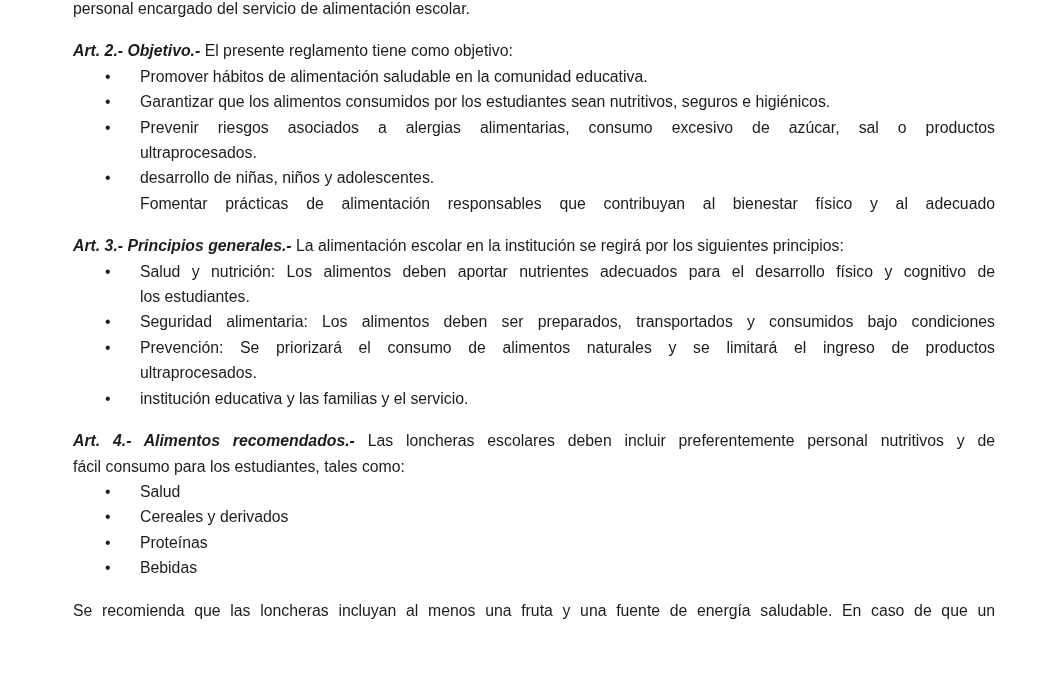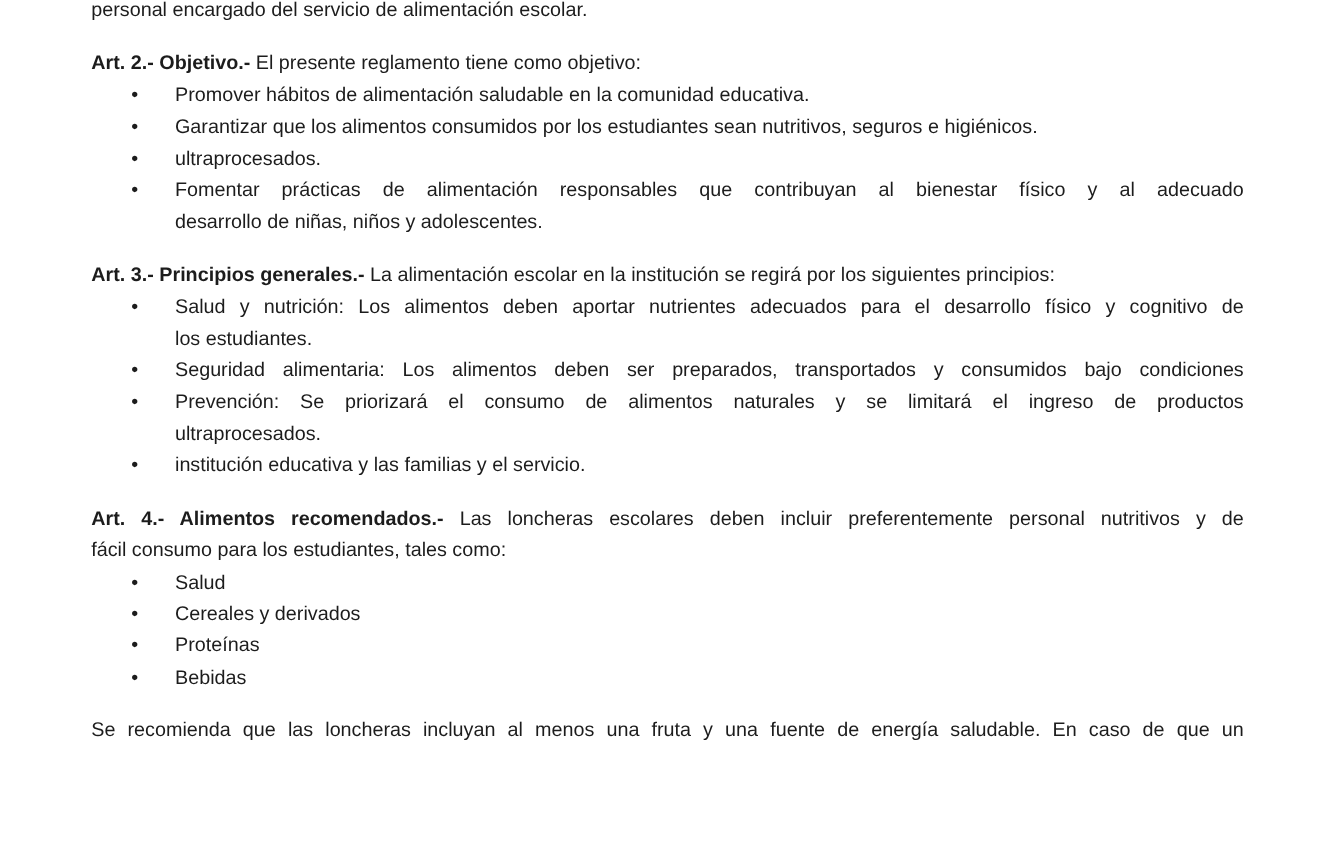--- a/index.html
+++ b/index.html
@@ -33,20 +33,21 @@
     text-align: justify;
     text-align-last: justify;
   }
   
   .left {
     text-align: left;
     white-space: nowrap;
   }
   .hb {
     font-weight: bold;
+    font-style: italic;
   }
   .li {
     position: relative;
     padding-left: 67px;
   }
   .li .bullet {
     position: absolute;
     left: 32px;
     top: 0;
   }
@@ -73,28 +74,29 @@
     </div>
     <div class="li">
       <span class="bullet">•</span>
       <div class="li-body">
         <div class="line left">Garantizar que los alimentos consumidos por los estudiantes sean nutritivos, seguros e higiénicos.</div>
       </div>
     </div>
     <div class="li">
       <span class="bullet">•</span>
       <div class="li-body">
+        <div class="line just">Prevenir riesgos asociados a alergias alimentarias, consumo excesivo de azúcar, sal o productos</div>
         <div class="line left">ultraprocesados.</div>
       </div>
     </div>
     <div class="li">
       <span class="bullet">•</span>
       <div class="li-body">
+        <div class="line left">desarrollo de niñas, niños y adolescentes.</div>
         <div class="line just">Fomentar prácticas de alimentación responsables que contribuyan al bienestar físico y al adecuado</div>
-        <div class="line left">desarrollo de niñas, niños y adolescentes.</div>
       </div>
     </div>
   </section>
 
   <section class="article">
     <div class="line left">
       <b class="hb">Art. 3.- Principios generales.-</b>
       <span>La alimentación escolar en la institución se regirá por los siguientes principios:</span>
     </div>
     <div class="li">

